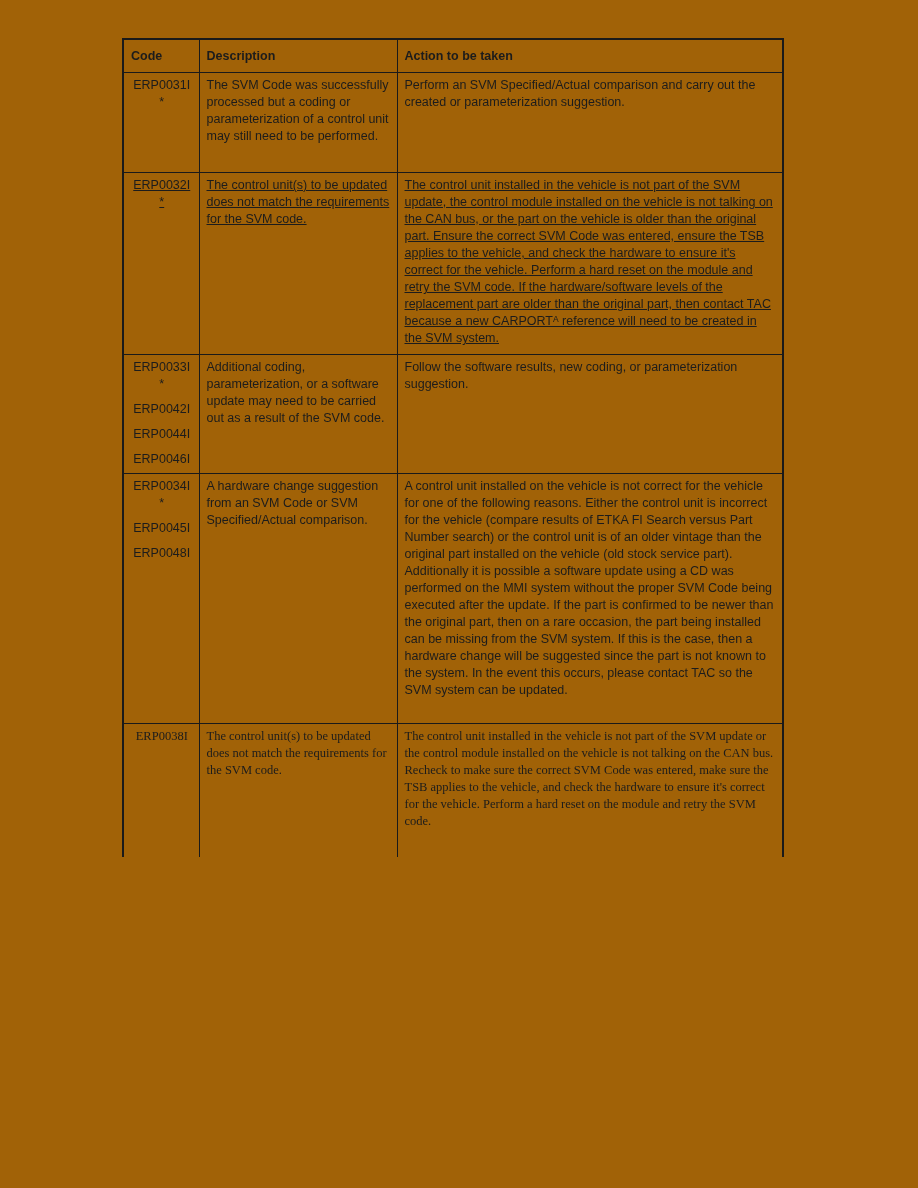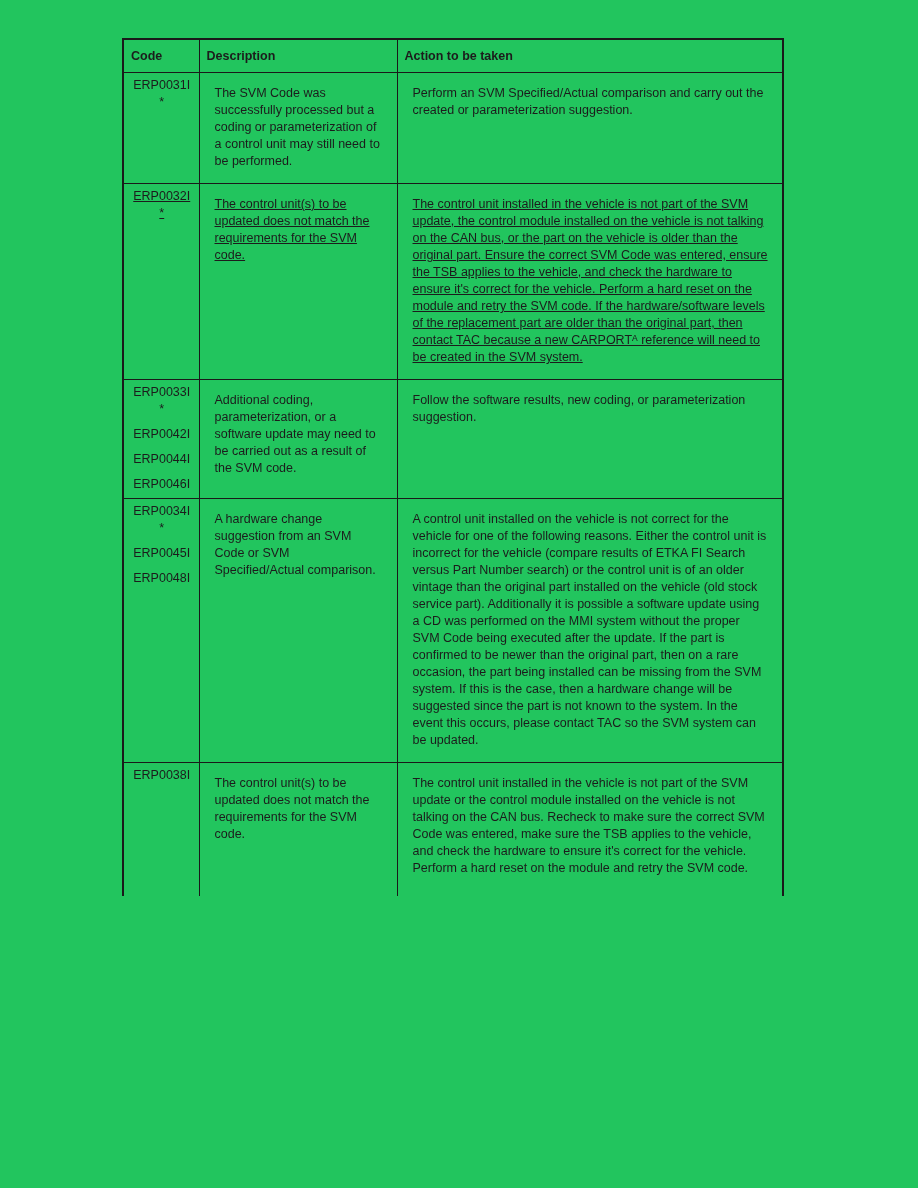--- a/index.html
+++ b/index.html
@@ -4,21 +4,21 @@
 <style>
   html, body {
     margin: 0;
     padding: 0;
     background: #ffffff;
   }
   .page {
     position: relative;
     width: 918px;
     height: 1188px;
-    background: #22c55e;
+    background: #a16207;
     overflow: hidden;
     font-family: "Liberation Sans", "DejaVu Sans", sans-serif;
     color: #1c1c1c;
   }
   table.codes-table {
     position: absolute;
     left: 122px;
     top: 38px;
     width: 660px;
     border-collapse: collapse;
@@ -38,27 +38,28 @@
   }
   table.codes-table th {
     font-weight: bold;
     vertical-align: middle;
     height: 28px;
     padding-top: 2px;
     padding-bottom: 2px;
   }
   table.codes-table tr.last-row td {
     border-bottom: none;
+    font-family: Liberation Serif, serif;
   }
   .col-code   { width: 76px; }
   .col-desc   { width: 198px; }
   .col-action { width: 386px; }
   .code-line { white-space: nowrap; text-align: center; }
   .code-line.gap { margin-top: 8px; }
-  .cell-text { margin: 8px; }
+  .cell-text { margin: 0; }
 </style>
 </head>
 <body>
 
 <div class="page">
   <table class="codes-table">
     <colgroup>
       <col class="col-code">
       <col class="col-desc">
       <col class="col-action">

